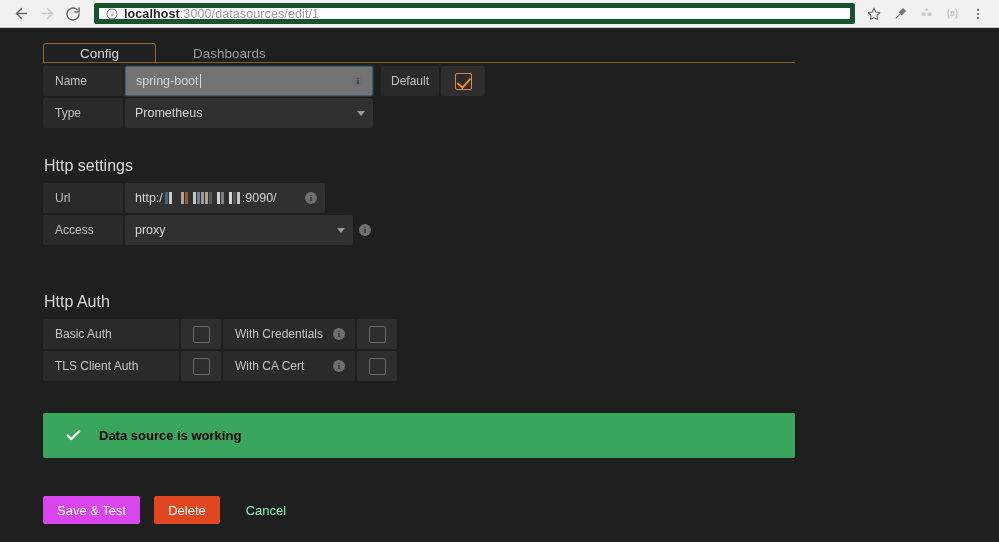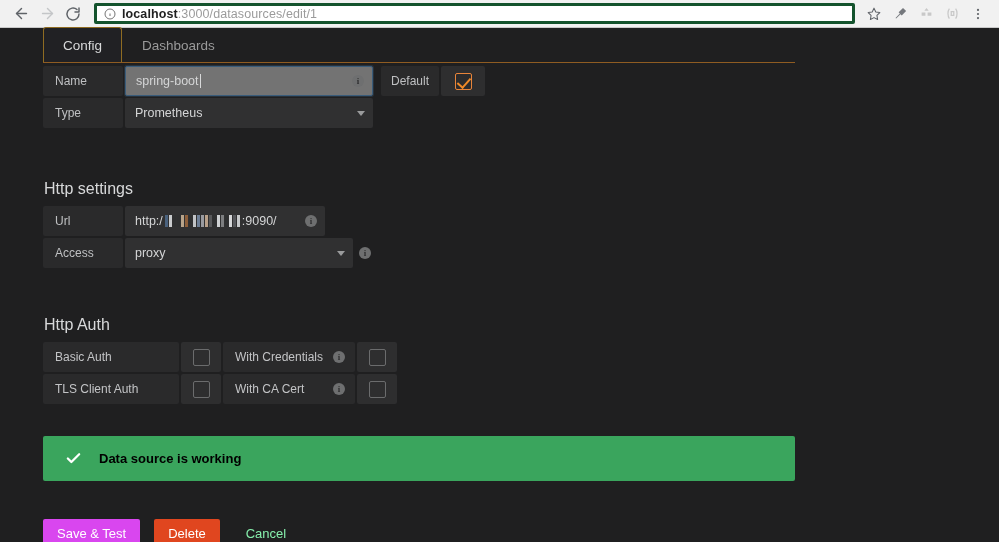--- a/index.html
+++ b/index.html
@@ -27,21 +27,21 @@
     flex: 0 0 auto;
   }
   .nav-btn.disabled { color: #c4c6c8; }
   .nav-btn svg { display: block; }
 
   .omnibox {
     flex: 1 1 auto;
     height: 21px;
     margin: 0 6px 0 8px;
     background: #ffffff;
-    border: 3px solid #14532d;
+    border: 5px solid #14532d;
     border-radius: 2px;
     display: flex;
     align-items: center;
     padding: 0 7px;
     min-width: 0;
   }
   .info-circle-icon {
     flex: 0 0 auto;
     margin-right: 6px;
     color: #747474;
@@ -82,22 +82,22 @@
   }
   .tab-strip {
     position: absolute;
     left: 43px;
     top: 6px;
     display: flex;
     align-items: flex-end;
     height: 28px;
   }
   .tab {
-    height: 36px;
-    padding: 0 19px;
+    height: 20px;
+    padding: 0 36px;
     display: flex;
     align-items: center;
     font-size: 13.5px;
     color: #9a9a9a;
     background: transparent;
     border: 1px solid transparent;
     border-bottom: none;
     position: relative;
     top: 1px;
   }
@@ -438,21 +438,21 @@
     </div>
 
     <div class="form-row">
       <div class="form-label w-name">Type</div>
       <div class="form-field" style="width:248px;">
         <span class="field-text">Prometheus</span>
         <span class="caret-down"></span>
       </div>
     </div>
 
-    <h2 class="section-title" style="margin-top:52px;">Http settings</h2>
+    <h2 class="section-title" style="margin-top:29px;">Http settings</h2>
 
     <div class="form-row">
       <div class="form-label w-url">Url</div>
       <div class="form-field" style="width:200px;">
         <span class="field-text">
           <span>http:/</span>
           <span class="redacted">
             <i style="background:#4a627e"></i>
               <i style="background:#c9cbcd"></i>
               <i style="background:#2e2f30"></i>

